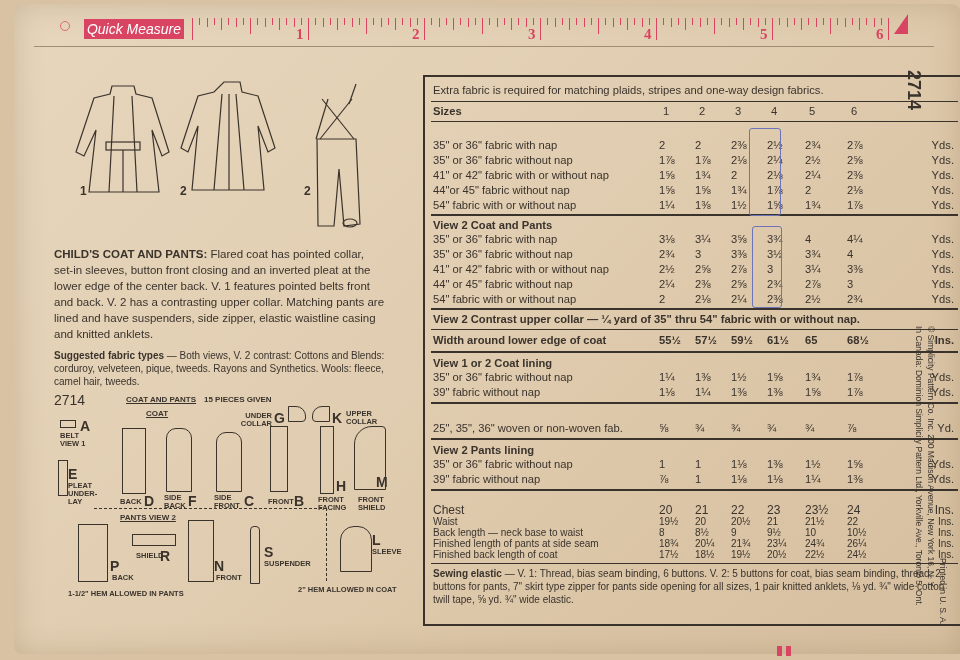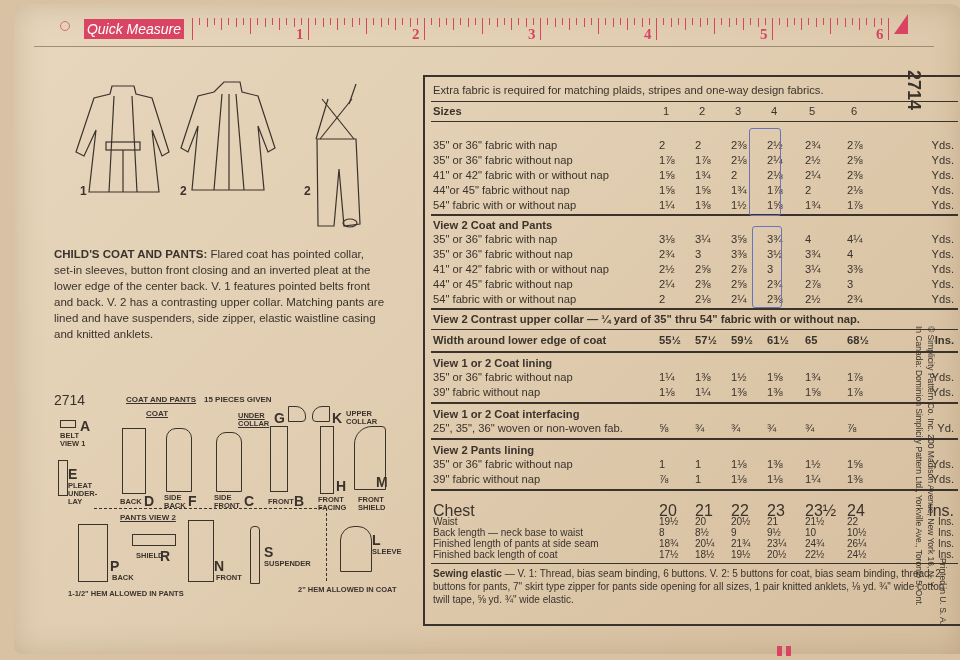--- a/index.html
+++ b/index.html
@@ -175,20 +175,23 @@
     </svg>
     <span class="vnum" style="left:16px;top:110px;">1</span>
     <span class="vnum" style="left:116px;top:110px;">2</span>
     <span class="vnum" style="left:240px;top:110px;">2</span>
   </div>
 
   <div class="desc">
     <b>CHILD'S COAT AND PANTS:</b>
     <span>Flared coat has pointed collar, set-in sleeves, button front closing and an inverted pleat at the lower edge of the center back. V. 1 features pointed belts front and back. V. 2 has a contrasting upper collar. Matching pants are lined and have suspenders, side zipper, elastic waistline casing and knitted anklets.</span>
   </div>
+  <div class="sugg">
+    <b>Suggested fabric types</b><span> — Both views, V. 2 contrast: Cottons and Blends: corduroy, velveteen, pique, tweeds. Rayons and Synthetics. Wools: fleece, camel hair, tweeds.</span>
+  </div>
 
   <div class="pieces">
     <span class="pnum">2714</span>
     <span class="plab" style="left:72px;top:4px;text-decoration:underline;font-size:8px;">COAT AND PANTS</span>
     <span class="plab" style="left:150px;top:4px;font-size:8px;">15 PIECES GIVEN</span>
     <span class="plab" style="left:92px;top:18px;text-decoration:underline;font-size:8px;">COAT</span>
 
     <div class="piece" style="left:6px;top:28px;width:14px;height:6px;"></div>
     <span class="pl" style="left:26px;top:26px;">A</span>
     <span class="plab" style="left:6px;top:40px;width:30px;">BELT VIEW 1</span>
@@ -202,21 +205,21 @@
     <span class="pl" style="left:90px;top:101px;">D</span>
 
     <div class="piece" style="left:112px;top:36px;width:24px;height:62px;border-radius:10px 10px 0 0;"></div>
     <span class="plab" style="left:110px;top:102px;width:22px;">SIDE BACK</span>
     <span class="pl" style="left:134px;top:101px;">F</span>
 
     <div class="piece" style="left:162px;top:40px;width:24px;height:58px;border-radius:10px 10px 0 0;"></div>
     <span class="plab" style="left:160px;top:102px;width:28px;">SIDE FRONT</span>
     <span class="pl" style="left:190px;top:101px;">C</span>
 
-    <span class="plab" style="left:184px;top:20px;width:34px;text-decoration:underline;">UNDER COLLAR</span>
+    <span class="plab" style="left:184px;top:20px;width:34px;text-align:right;">UNDER COLLAR</span>
     <span class="pl" style="left:220px;top:18px;">G</span>
     <div class="piece" style="left:234px;top:14px;width:16px;height:14px;border-radius:0 10px 4px 0;"></div>
 
     <div class="piece" style="left:216px;top:34px;width:16px;height:64px;"></div>
     <span class="plab" style="left:214px;top:106px;">FRONT</span>
     <span class="pl" style="left:240px;top:101px;">B</span>
 
     <div class="piece" style="left:258px;top:14px;width:16px;height:14px;border-radius:10px 0 0 4px;"></div>
     <span class="pl" style="left:278px;top:18px;">K</span>
     <span class="plab" style="left:292px;top:18px;width:30px;">UPPER COLLAR</span>
@@ -406,23 +409,20 @@
         <span class="lbl">39" fabric without nap</span>
         <span class="c" style="left:226px">1⅛</span>
         <span class="c" style="left:262px">1¼</span>
         <span class="c" style="left:298px">1⅜</span>
         <span class="c" style="left:334px">1⅜</span>
         <span class="c" style="left:372px">1⅝</span>
         <span class="c" style="left:414px">1⅞</span>
         <span class="unit">Yds.</span>
       </div>
       <div class="hr2" style="top:325px"></div>
-      <div class="row bold" style="top:330px">
-        <span class="lbl">View 1 or 2   Coat interfacing</span>
-      </div>
       <div class="row" style="top:344px">
         <span class="lbl">25", 35", 36" woven or non-woven fab.</span>
         <span class="c" style="left:226px">⅝</span>
         <span class="c" style="left:262px">¾</span>
         <span class="c" style="left:298px">¾</span>
         <span class="c" style="left:334px">¾</span>
         <span class="c" style="left:372px">¾</span>
         <span class="c" style="left:414px">⅞</span>
         <span class="unit">Yd.</span>
       </div>
@@ -444,21 +444,21 @@
         <span class="lbl">39" fabric without nap</span>
         <span class="c" style="left:226px">⅞</span>
         <span class="c" style="left:262px">1</span>
         <span class="c" style="left:298px">1⅛</span>
         <span class="c" style="left:334px">1⅛</span>
         <span class="c" style="left:372px">1¼</span>
         <span class="c" style="left:414px">1⅜</span>
         <span class="unit">Yds.</span>
       </div>
       <div class="hr2" style="top:412px"></div>
-      <div class="row" style="top:428px;font-size:16px;height:11px;line-height:11px">
+      <div class="row" style="top:428px;font-size:12px;height:11px;line-height:11px">
         <span class="lbl">Chest</span>
         <span class="c" style="left:226px">20</span>
         <span class="c" style="left:262px">21</span>
         <span class="c" style="left:298px">22</span>
         <span class="c" style="left:334px">23</span>
         <span class="c" style="left:372px">23½</span>
         <span class="c" style="left:414px">24</span>
         <span class="unit">Ins.</span>
       </div>
       <div class="row" style="top:439px;font-size:10px;height:11px;line-height:11px">

